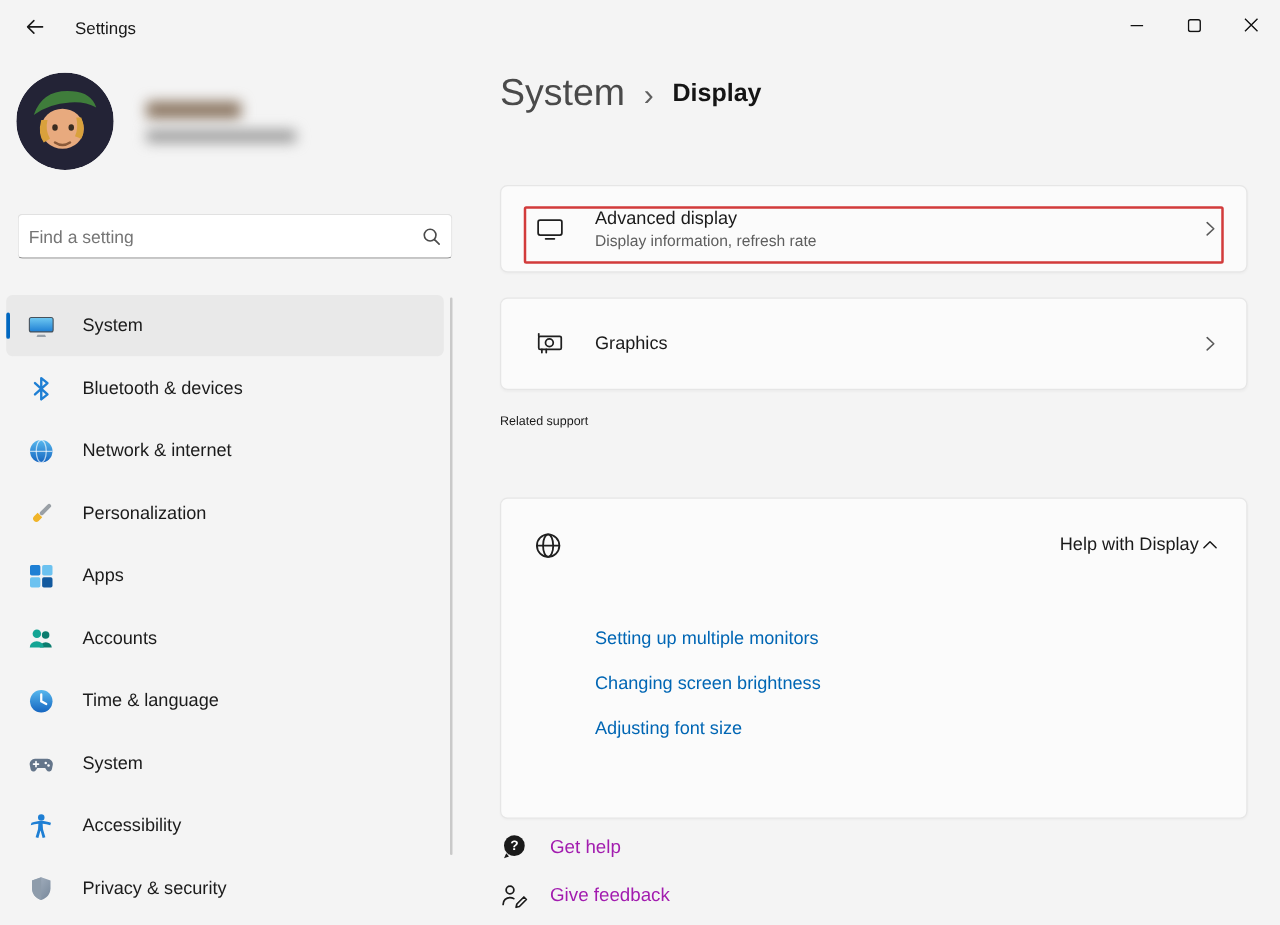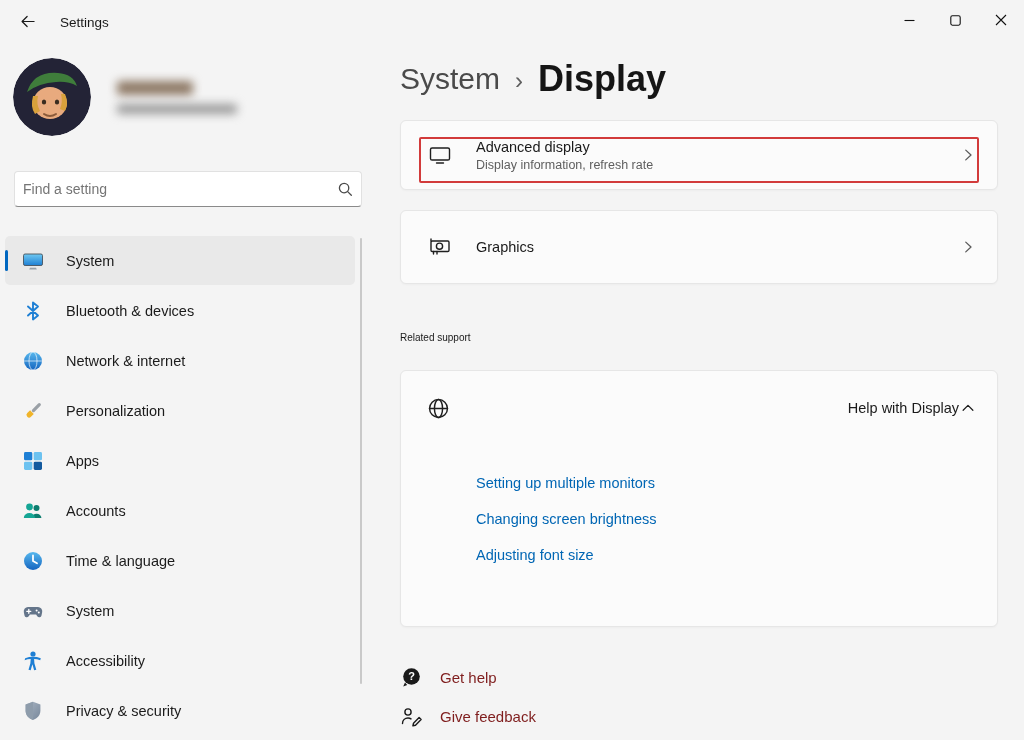--- a/index.html
+++ b/index.html
@@ -54,26 +54,26 @@
   .sidebar-scrollbar {
     position:absolute; right:13px; top:194px; width:2px; height:446px;
     background:#c9c9c9; border-radius:1px; cursor:pointer;
   }
 
   
   .main { position:absolute; left:400px; top:44px; width:598px; bottom:0; }
   .breadcrumb { position:absolute; top:14px; left:0; display:flex; align-items:center; }
   .crumb-parent { font-size:30px; color:#4a4a4a; cursor:pointer; }
   .crumb-sep { font-size:24px; color:#5f5f5f; margin:4px 15px 0 15px; }
-  .crumb-current { font-size:36px; font-weight:700; color:#151515; }
+  .crumb-current { font-size:20px; font-weight:700; color:#151515; }
 
   .card {
     position:absolute; left:0; width:598px; background:#fbfbfb;
     border:1px solid #e6e6e6; border-radius:6px;
-    box-shadow:0 1px 2px rgba(0,0,0,0.03); cursor:pointer;
+    box-shadow:0 1px 2px rgba(0,0,0,0.03); cursor:pointer;margin-top:28px;
   }
   .card-row { display:flex; align-items:center; height:100%; padding:0 20px 0 27px; }
   .row-icon { width:24px; height:24px; flex:0 0 auto; margin-right:24px; }
   .row-text { flex:1; }
   .card-title { font-size:14.5px; color:#1a1a1a; }
   .card-subtitle { font-size:12.5px; color:#5e5e5e; margin-top:3px; }
   .row-chevron { width:18px; height:18px; flex:0 0 auto; }
 
   #card-advanced { top:76px; height:70px; }
   #card-graphics { top:166px; height:74px; }
@@ -90,21 +90,21 @@
   .help-header .row-icon { margin-right:24px; }
   .help-links { padding:28px 0 0 75px; }
   .help-link {
     display:block; font-size:14.5px; color:#0066b4; text-decoration:none;
     line-height:20px; margin-bottom:16px; cursor:pointer;
   }
 
   .footer { position:absolute; left:0; top:622px; }
   .footer-link { display:flex; align-items:center; margin-bottom:16px; cursor:pointer; }
   .footer-link .f-icon { width:23px; height:23px; margin-right:17px; }
-  .footer-link .f-label { font-size:15px; color:#7f1d1d; }
+  .footer-link .f-label { font-size:15px; color:#a21caf; }
 </style>
 </head>
 <body>
 
 <div class="titlebar">
   <div class="back-button">
     <span>
       <svg width="17" height="17" viewBox="0 0 22 22">
           <path d="M10.5 4.5 L4 11 l6.5 6.5 M4.5 11 H19.5" stroke="#1a1a1a" stroke-width="1.6" fill="none" stroke-linecap="round" stroke-linejoin="round"></path>
         </svg>

